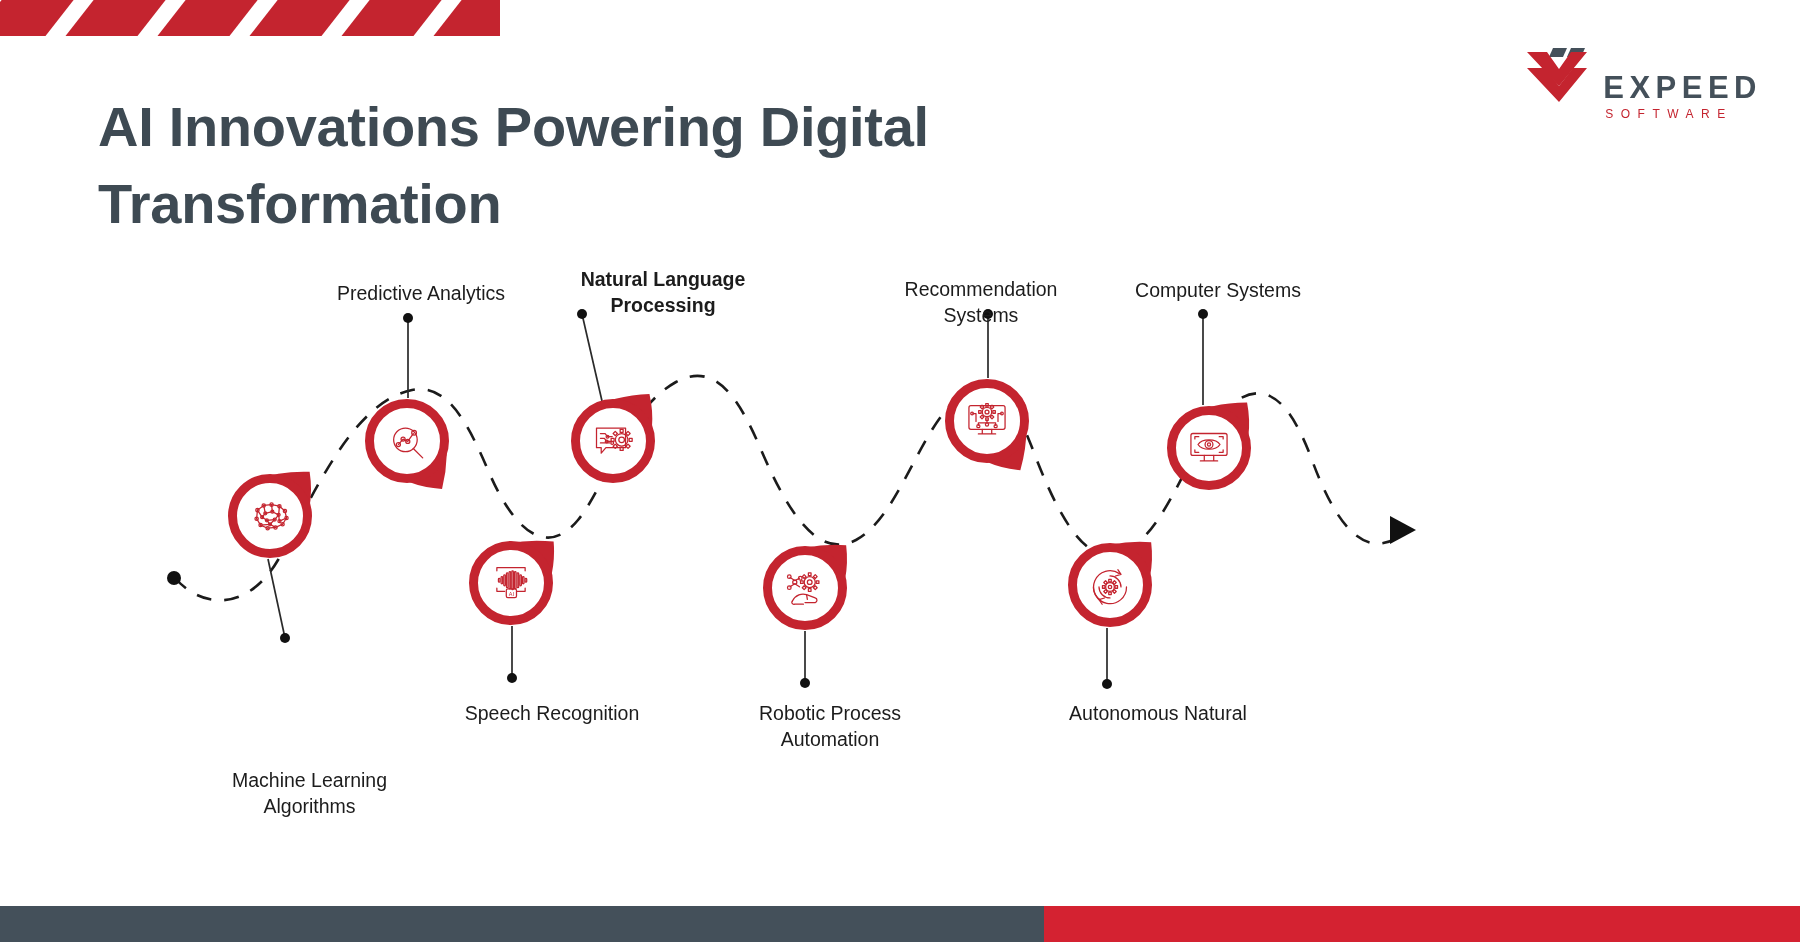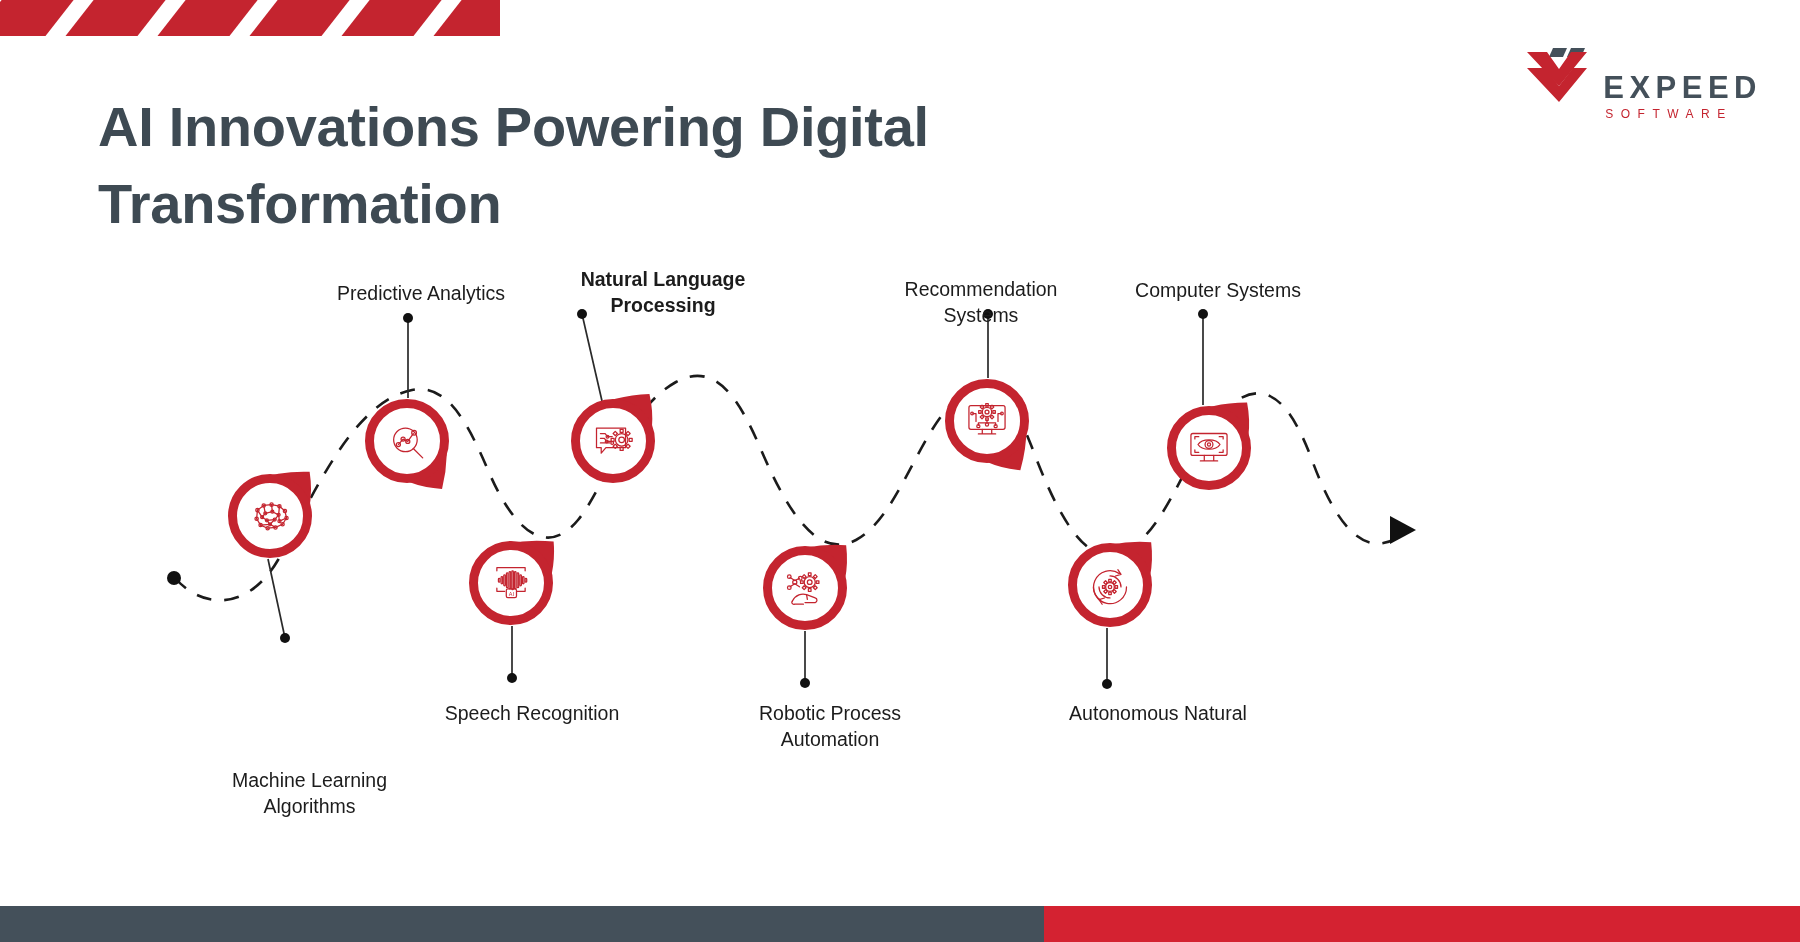--- a/index.html
+++ b/index.html
@@ -348,21 +348,21 @@
                <path d="M10 28 L10 31 L15 31 M46 28 L46 31 L41 31" stroke="#C4242F" fill="none" stroke-width="1.6" stroke-linecap="round" stroke-linejoin="round"></path>
               </svg>
             </div></foreignObject>
         </g>
       </g>
   </svg>
   <div id="label-layer">
       <div class="node-label left" style="left: 232px; top: 767px;">Machine Learning
 Algorithms</div>
       <div class="node-label center" style="left: 421px; top: 280px;">Predictive Analytics</div>
-      <div class="node-label center" style="left: 532px; top: 700px;">Speech Recognition</div>
+      <div class="node-label center" style="left: 552px; top: 700px;">Speech Recognition</div>
       <div class="node-label center" style="left: 663px; top: 266px; font-weight: bold;">Natural Language
 Processing</div>
       <div class="node-label center" style="left: 830px; top: 700px; text-align: center;">Robotic Process
 Automation</div>
       <div class="node-label center" style="left: 981px; top: 252px; margin-top: 24px;">Recommendation
 Systems</div>
       <div class="node-label center" style="left: 1158px; top: 700px;">Autonomous Natural</div>
       <div class="node-label center" style="left: 1218px; top: 277px;">Computer Systems</div>
     </div>
 </div>

